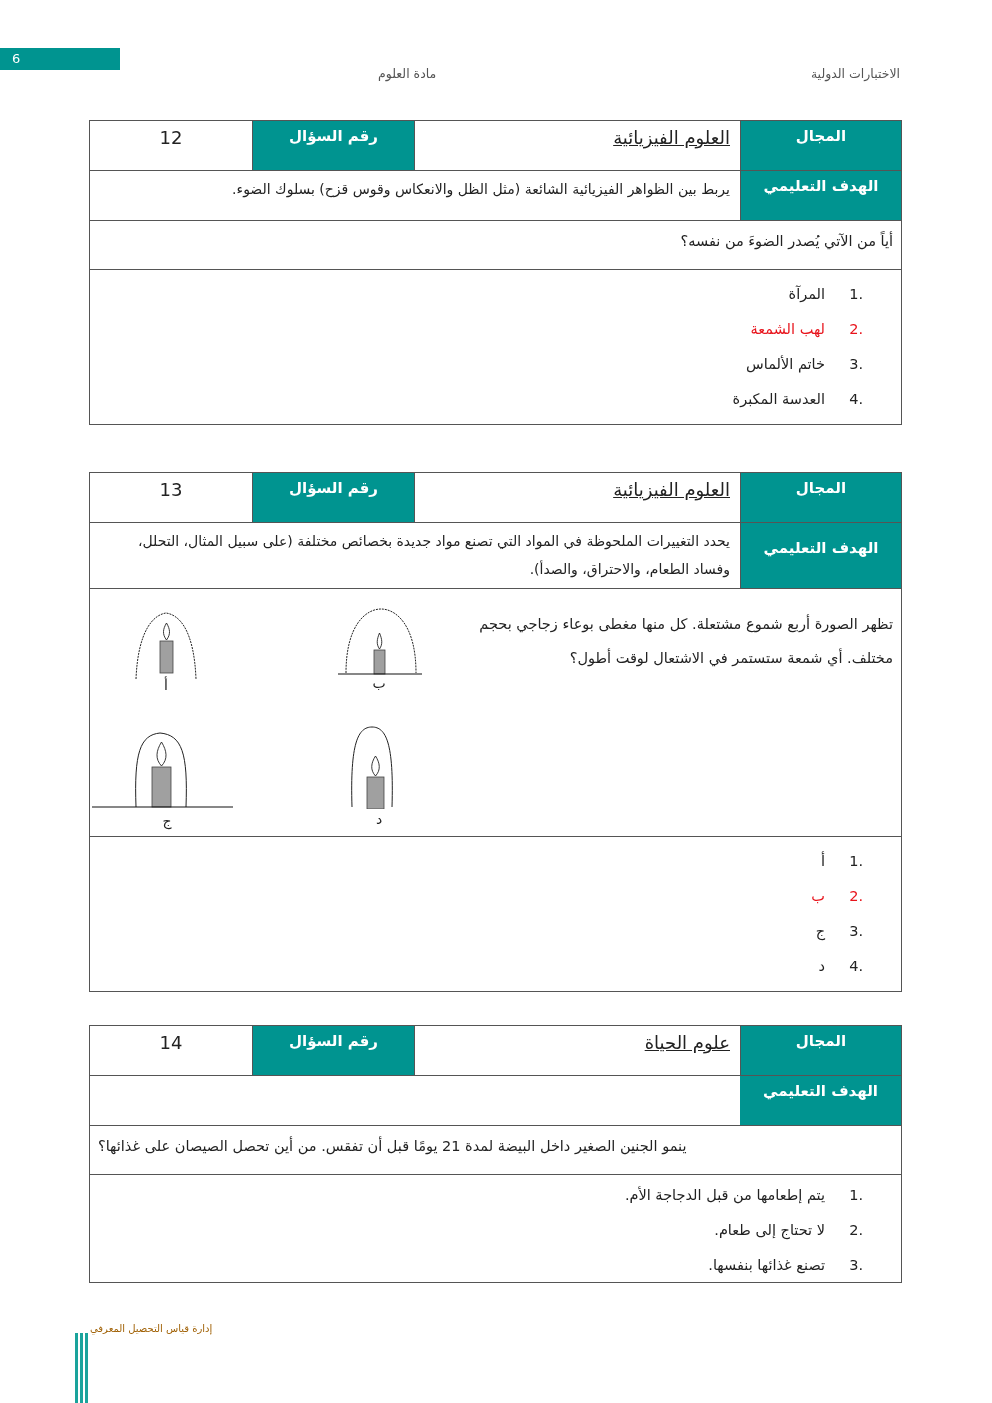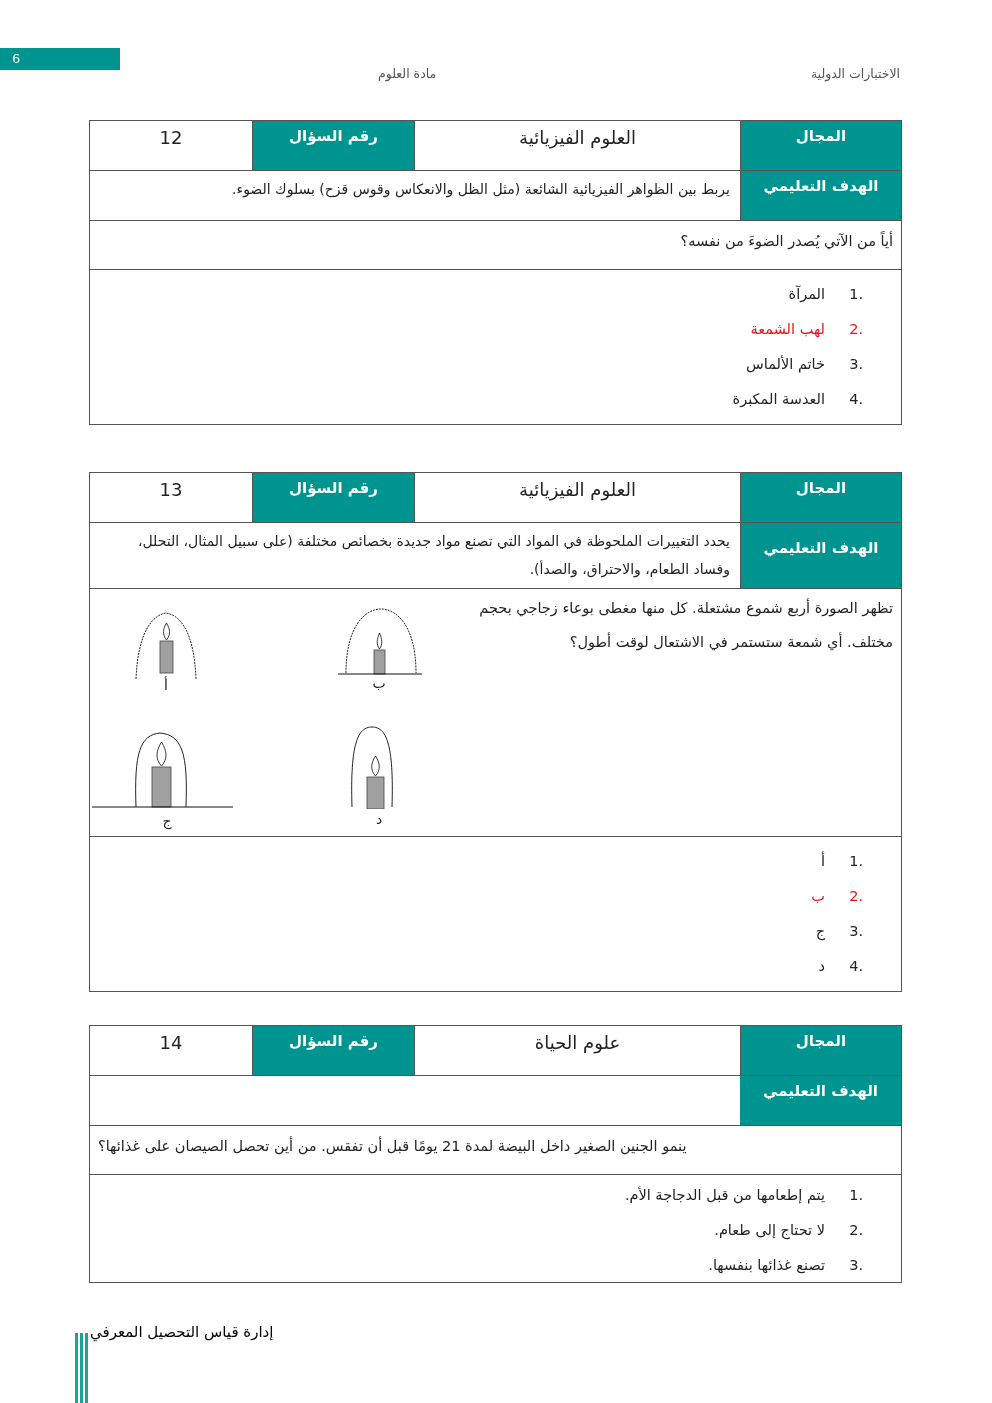--- a/index.html
+++ b/index.html
@@ -9,39 +9,39 @@
   .hdr-right { right:92px; }
   .hdr-center { left:378px; }
 
   .qtable { position:absolute; left:89px; width:813px; border:1.5px solid #555; box-sizing:border-box; direction:rtl; }
   .row { display:flex; border-bottom:1.5px solid #555; box-sizing:border-box; }
   .row:last-child { border-bottom:none; }
   .cell { box-sizing:border-box; border-left:1.5px solid #555; font-size:18px; padding:6px 10px; }
   .cell:last-child { border-left:none; }
   .teal { background:#009490; color:#ffffff; text-align:center; font-size:15px; font-weight:bold; }
   .c-field { width:161px; }
-  .c-domain { width:326px; text-align:center; }
+  .c-domain { width:326px; text-align:right;text-decoration:underline; }
   .c-qlabel { width:162px; }
   .c-qnum { flex:1; text-align:center; }
   .c-goal { flex:1; line-height:28px; font-size:14px; padding-top:4px; }
   .r1 { height:50px; }
   .r2 { height:50px; }
   .stem { padding:6px 8px; font-size:14.5px; line-height:28px; }
   .opts { padding:6px 0; }
   .opt { display:flex; direction:rtl; font-size:14.5px; height:35px; align-items:center; padding-right:38px; }
   .opt .num { width:30px; text-align:right; direction:ltr; }
   .opt .txt { padding-right:8px; }
   .opt.correct { color:#e8141c; }
 
   .candles { position:relative; height:248px; }
-  .stem13 { position:absolute; right:8px; top:0; width:450px; font-size:14.5px; line-height:34px; padding-top:2px; }
+  .stem13 { position:absolute; right:8px; top:16px; width:450px; font-size:14.5px; line-height:34px; padding-top:2px; }
   .fig { position:absolute; }
   .fig-label { position:absolute; font-size:14px; text-align:center; width:30px; }
 
-  .footer-text { position:absolute; left:90px; top:1323px; font-size:15px; color:#000000; direction:rtl; }
+  .footer-text { position:absolute; left:90px; top:1323px; font-size:10px; color:#a16207; direction:rtl; }
   .footer-bars { position:absolute; left:75px; top:1333px; width:14px; height:70px; }
   .footer-bars span { position:absolute; top:0; width:2.5px; height:70px; background:#1aa39c; }
 </style>
 </head>
 <body>
 
 <div class="page-tab"><span>6</span></div>
 <div class="hdr hdr-right">الاختبارات الدولية</div>
 <div class="hdr hdr-center">مادة العلوم</div>
 

